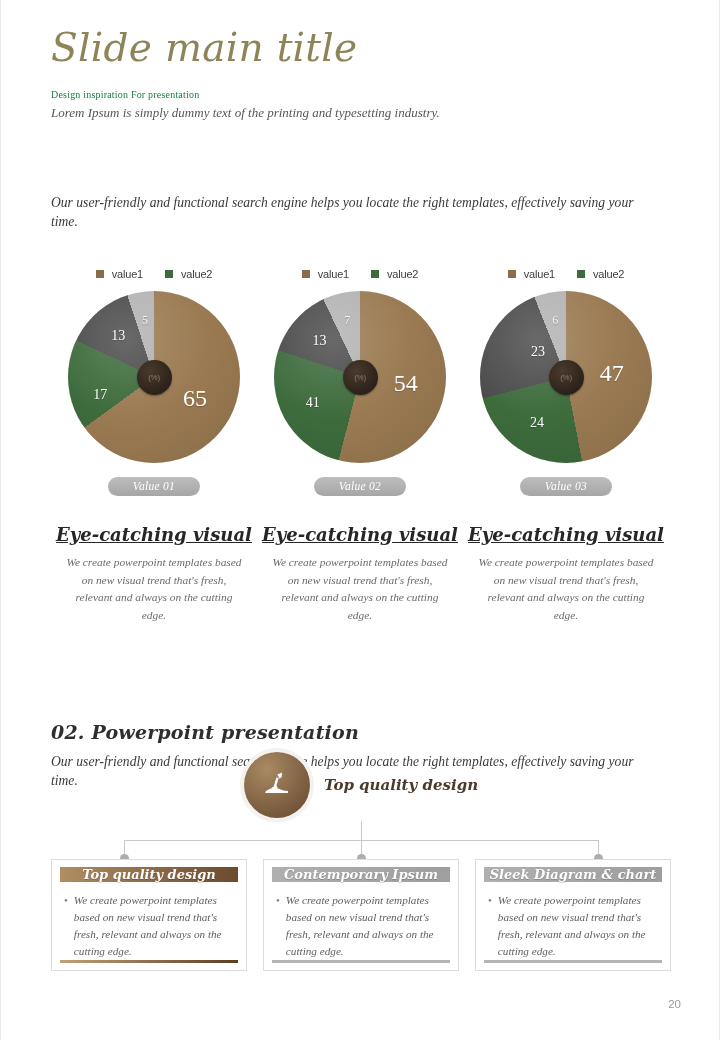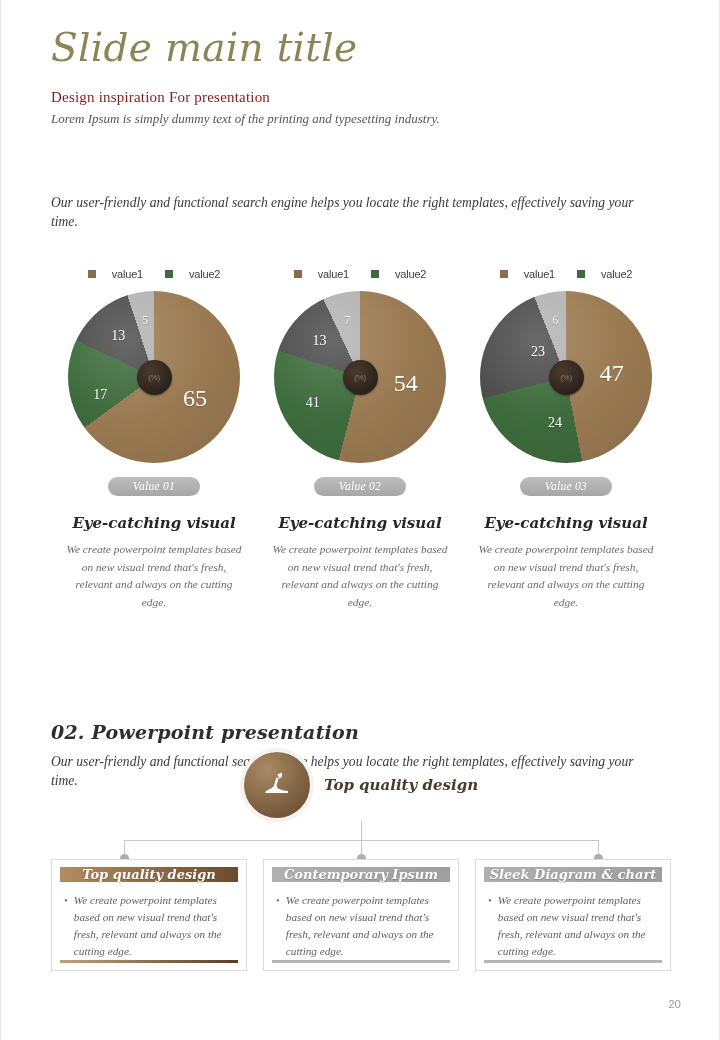--- a/index.html
+++ b/index.html
@@ -25,22 +25,22 @@
     font-style: italic;
     font-size: 39px;
     font-weight: 400;
     color: #8d8458;
     letter-spacing: 0.3px;
     line-height: 1.15;
   }
   .subtitle-1 {
     margin-top: 18px;
     font-family: "Liberation Serif", serif;
-    font-size: 15px;
-    color: #7f1d1d;
+    font-size: 10px;
+    color: #15803d;
     letter-spacing: .2px;
   }
   .subtitle-2 {
     margin-top: 5px;
     font-family: "Liberation Serif", serif;
     font-style: italic;
     font-size: 13px;
     color: #565656;
   }
 
@@ -62,21 +62,21 @@
     line-height: 1.42;
     color: #3a3a3a;
     width: 608px;
   }
 
   
   .charts { position: absolute; left: 50px; top: 268px; width: 620px; display: flex; }
   .chart-col { width: 206px; display: flex; flex-direction: column; align-items: center; }
 
   .legend { display: flex; gap: 22px; align-items: center; margin-bottom: 11px; }
-  .legend-item { display: flex; align-items: center; gap: 16px; }
+  .legend-item { display: flex; align-items: center; gap: 8px; }
   .legend-swatch { width: 8px; height: 8px; display: inline-block; }
   .legend-label {
     font-family: "Liberation Sans", sans-serif;
     font-size: 11px;
     color: #3d3d3d;
     letter-spacing: -.2px;
   }
 
   .pie-wrap { position: relative; width: 172px; height: 172px; }
   .pie { width: 172px; height: 172px; border-radius: 50%; position: relative; }
@@ -120,26 +120,27 @@
     border-radius: 11px;
     text-align: center;
     font-family: "Liberation Serif", serif;
     font-style: italic;
     font-size: 11.5px;
     color: #ffffff;
     background: linear-gradient(180deg, #bdbdbd, #a6a6a6);
     letter-spacing: .3px;
   }
   .card-title {
-    margin-top: 18px;
+    margin-top: 28px;
     font-family: "DejaVu Serif", serif;
     font-style: italic;
     font-weight: 700;
-    font-size: 15px;
+    font-size: 18px;
     color: #262626;
+    text-decoration: underline;
   }
   .card-body {
     margin-top: 9px;
     width: 178px;
     text-align: center;
     font-family: "Liberation Serif", serif;
     font-style: italic;
     font-size: 11.4px;
     line-height: 1.55;
     color: #6a6a6a;
@@ -280,21 +281,21 @@
             <span class="legend-label">value1</span>
           </div>
           <div class="legend-item">
             <span class="legend-swatch" style="background: rgb(61, 107, 60);"></span>
             <span class="legend-label">value2</span>
           </div>
         </div>
         <div class="pie-wrap">
           <div class="pie" style="background: conic-gradient(rgb(154, 122, 82) 0deg, rgb(154, 122, 82) 169.2deg, rgb(61, 107, 60) 169.2deg, rgb(61, 107, 60) 255.6deg, rgb(75, 75, 75) 255.6deg, rgb(75, 75, 75) 338.4deg, rgb(179, 179, 179) 338.4deg, rgb(179, 179, 179) 360deg);"></div>
           <div class="slice-label big" style="left: 131.796px; top: 81.671px;">47</div>
-          <div class="slice-label mid" style="left: 57.0654px; top: 131.594px; margin-left: 18px;">24</div>
+          <div class="slice-label mid" style="left: 57.0654px; top: 131.594px;">24</div>
           <div class="slice-label mid" style="left: 37.8856px; top: 61.4845px; margin-left: 20px;">23</div>
           <div class="slice-label sml" style="left: 75.1319px; top: 29.0273px;">6</div>
           <div class="pie-hub">
             <span>(%)</span>
           </div>
         </div>
         <div class="pill">Value 03</div>
         <div class="card-title">Eye-catching visual</div>
         <div class="card-body">We create powerpoint templates based on new visual trend that's fresh, relevant and always on the cutting edge.</div>
       </div>

